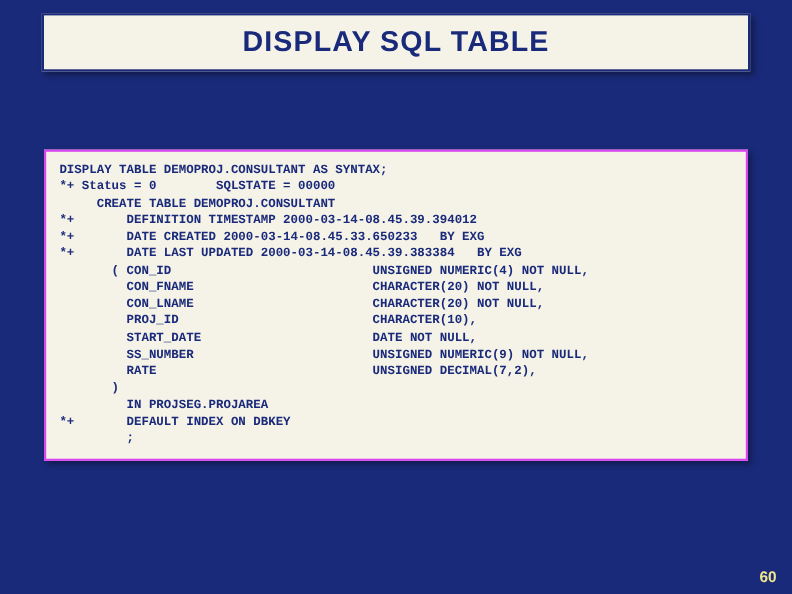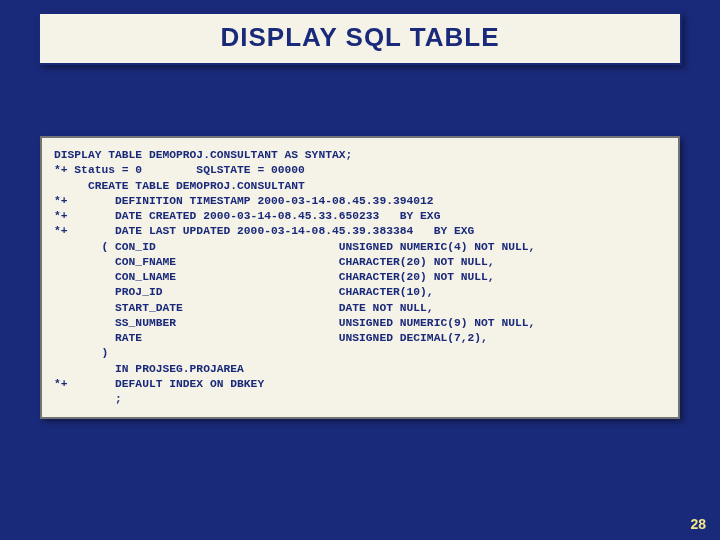--- a/index.html
+++ b/index.html
@@ -36,21 +36,21 @@
     color: #1a2a7a;
     letter-spacing: 1px;
   }
   .code-box {
     position: absolute;
     top: 136px;
     left: 50%;
     transform: translateX(-50%);
     width: 640px;
     background: #f5f2e8;
-    border: 2px solid #737373;
+    border: 2px solid #d946ef;
     padding: 10px 12px;
     box-shadow: 3px 3px 6px rgba(0,0,0,0.4);
     box-sizing: border-box;
   }
   .code-text {
     font-family: "Courier New", Courier, monospace;
     font-weight: bold;
     font-size: 11.3px;
     line-height: 1.35;
     color: #1a2a7a;
@@ -89,15 +89,15 @@
          PROJ_ID                          CHARACTER(10),
          START_DATE                       DATE NOT NULL,
          SS_NUMBER                        UNSIGNED NUMERIC(9) NOT NULL,
          RATE                             UNSIGNED DECIMAL(7,2),
        )
          IN PROJSEG.PROJAREA
 *+       DEFAULT INDEX ON DBKEY
          ;</pre>
   </div>
 
-  <div class="page-num">28</div>
+  <div class="page-num">60</div>
 
 </div>
 
 </body></html>

